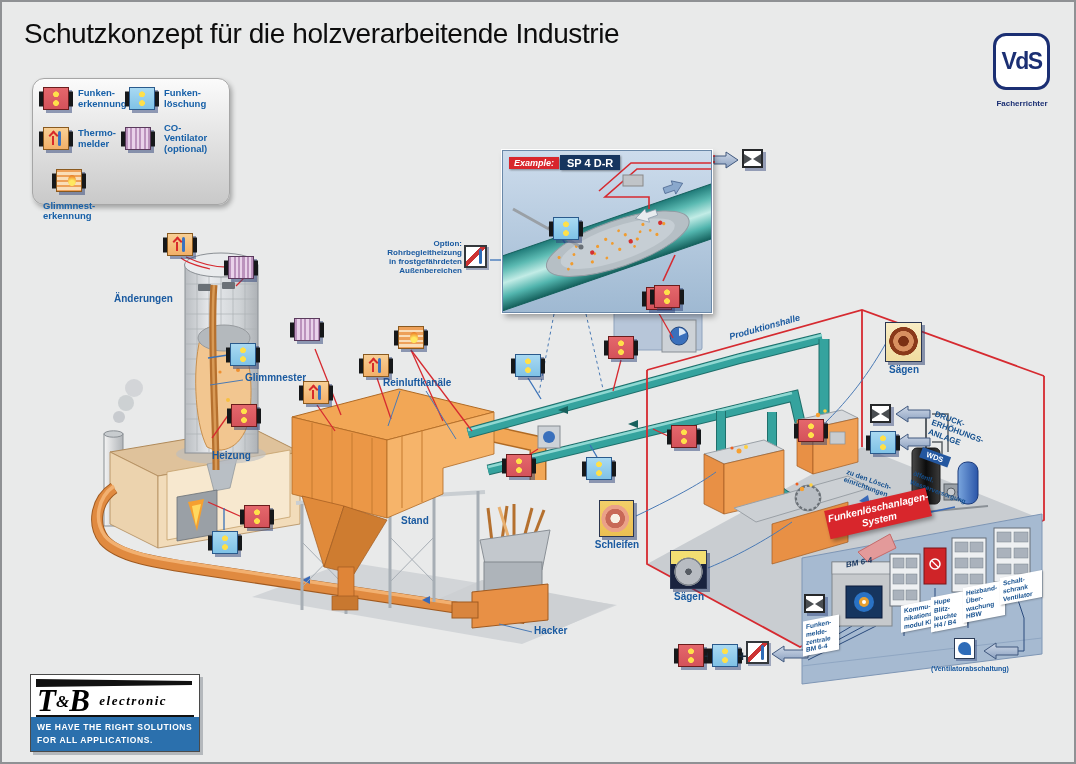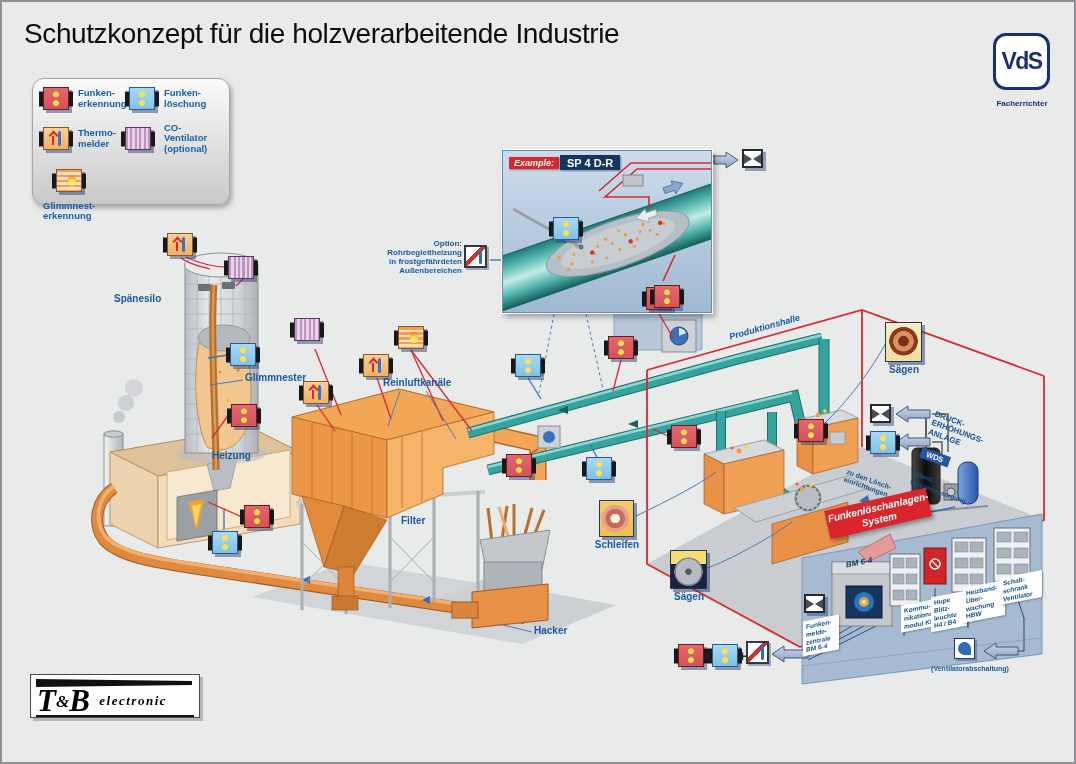--- a/index.html
+++ b/index.html
@@ -512,25 +512,25 @@
     </div>
     <div class="leg-item" style="left:10px;top:90px;flex-direction:column;">
       <span class="det ember" style="position:relative;flex:none;">
           <i></i>
         </span>
       <span class="lgt">Glimmnest-
 erkennung</span>
     </div>
   </div>
 
-  <span class="lbl" style="left:112px;top:291px;">Spänesilo</span>
+  <span class="lbl" style="left:112px;top:291px;">Änderungen</span>
   <span class="lbl" style="left:243px;top:370px;">Glimmnester</span>
   <span class="lbl" style="left:210px;top:448px;">Heizung</span>
   <span class="lbl" style="left:381px;top:375px;">Reinluftkanäle</span>
-  <span class="lbl" style="left:399px;top:513px;">Filter</span>
+  <span class="lbl" style="left:399px;top:513px;">Stand</span>
   <span class="lbl" style="left:532px;top:623px;">Hacker</span>
   <span class="lbl it prodhalle" style="left:726px;top:330px;font-size:9px;">Produktionshalle</span>
   <span class="lbl ctr" style="left:880px;top:362px;width:44px;">Sägen</span>
   <span class="lbl ctr" style="left:591px;top:537px;width:48px;">Schleifen</span>
   <span class="lbl ctr" style="left:668px;top:589px;width:38px;">Sägen</span>
 
   <span class="lbl sm rt" style="left:368px;top:238px;width:92px;">Option:
 Rohrbegleitheizung
 in frostgefährdeten
 Außenbereichen</span>
@@ -615,15 +615,19 @@
   <span class="mico fraesen" style="left:883px;top:320px;"></span>
   <span class="mico schleifen" style="left:597px;top:498px;"></span>
   <span class="mico saegen" style="left:668px;top:548px;"></span>
 
   <div class="tb">
     <div class="tb-top">
       <span class="tb-swoosh"></span>
       <span class="tb-t">T</span><span class="tb-amp">&amp;</span><span class="tb-b">B</span>
       <span class="tb-rest">electronic</span>
     </div>
+    <div class="tb-bar">
+      <span>WE HAVE THE RIGHT SOLUTIONS</span>
+      <span>FOR ALL APPLICATIONS.</span>
+    </div>
   </div>
 
 </div>
 
 </body></html>

